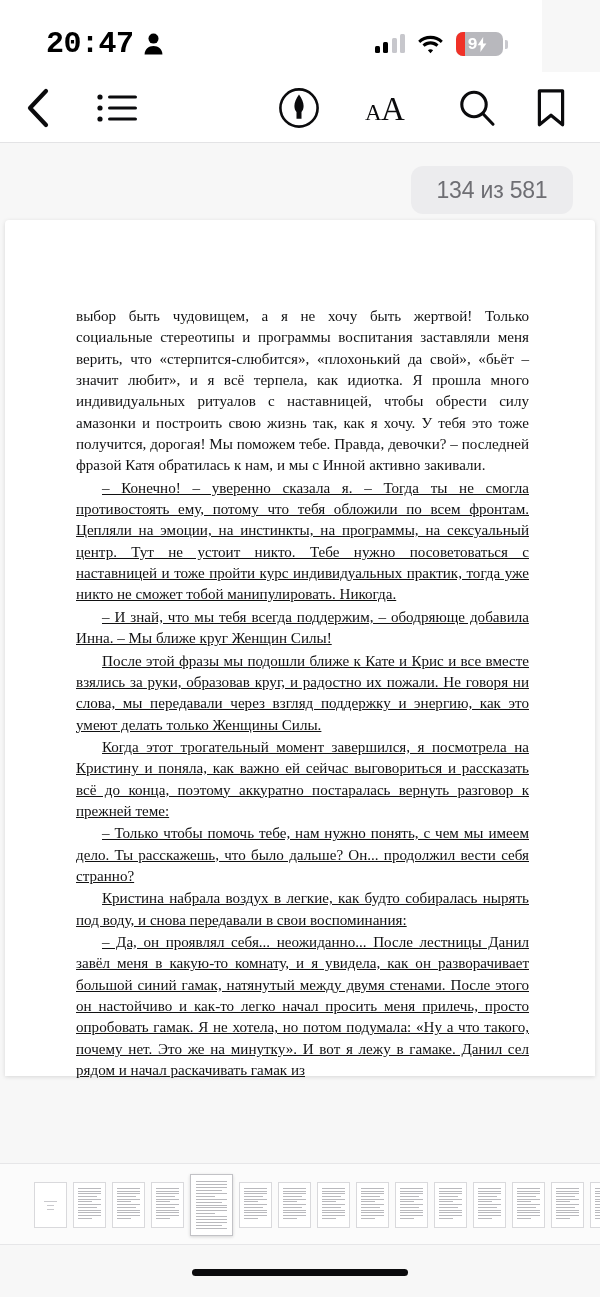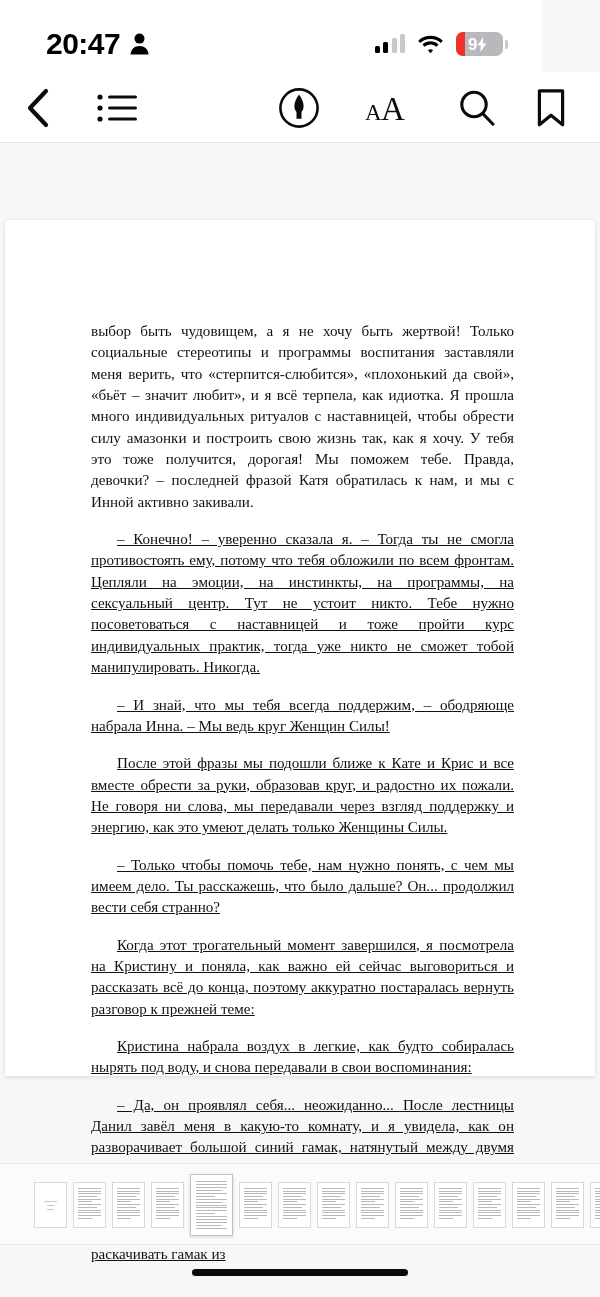--- a/index.html
+++ b/index.html
@@ -11,20 +11,21 @@
     overflow:hidden;
   }
   #app { position:relative; width:600px; height:1297px; background:#f7f7f7; }
 
   
   .statusbar {
     position:absolute; top:0; left:0; width:542px; height:72px;
     background:#ffffff;
     display:flex; align-items:center; justify-content:space-between;
     padding:16px 34px 0 46px;
+    font-family:Liberation Mono, monospace;
   }
   .sb-left { display:flex; align-items:center; gap:10px; }
   .sb-time {
     font-size:30px; font-weight:700; color:#000;
     letter-spacing:-0.5px; line-height:1;
   }
   .sb-person { display:block; width:19px; height:22px; }
   .sb-right { display:flex; align-items:center; gap:13px; }
 
   
@@ -101,21 +102,21 @@
     position:absolute; top:85px; left:70px;
     width:455px;
     font-family:"Liberation Serif", "DejaVu Serif", serif;
     font-size:15.1px;
     line-height:21.35px;
     color:#111112;
     text-align:justify;
     text-justify:inter-word;
     hyphens:manual;
   }
-  .pagetext p { margin:16px; }
+  .pagetext p { margin:1px; }
   .pagetext p.ind { text-indent:26px;text-decoration:underline; }
   .pagefolio {
     position:absolute; top:1001px; left:0; width:590px;
     text-align:center;
     font-family:"Liberation Serif", "DejaVu Serif", serif;
     font-size:15px; color:#2a2a2c; letter-spacing:1px;
   }
 
   
   .scrubber {
@@ -263,29 +264,30 @@
 
     <button class="tb-btn" id="tb-book" aria-label="Закладка">
       <span>
         <svg viewBox="0 0 28 38" width="28" height="38" aria-hidden="true">
           <path d="M2.4 1.8h23.2v34l-11.6-9.6-11.6 9.6z" fill="none" stroke="#0b0b0d" stroke-width="3.2" stroke-linejoin="round"></path>
         </svg>
       </span>
     </button>
   </div>
 
+  <div class="pill">134 из 581</div>
 
   <div class="pagecard">
     <div class="pagetext" id="pagetext">
         <p class="">выбор быть чудовищем, а я не хочу быть жертвой! Только социальные стереотипы и программы воспитания заставляли меня верить, что «стерпится-слюбится», «плохонький да свой», «бьёт – значит любит», и я всё терпела, как идиотка. Я прошла много индивидуальных ритуалов с наставницей, чтобы обрести силу амазонки и построить свою жизнь так, как я хочу. У тебя это тоже получится, дорогая! Мы поможем тебе. Правда, девочки? – последней фразой Катя обратилась к нам, и мы с Инной активно закивали.</p>
         <p class="ind">– Конечно! – уверенно сказала я. – Тогда ты не смогла противостоять ему, потому что тебя обложили по всем фронтам. Цепляли на эмоции, на инстинкты, на программы, на сексуальный центр. Тут не устоит никто. Тебе нужно посоветоваться с наставницей и тоже пройти курс индивидуальных практик, тогда уже никто не сможет тобой манипулировать. Никогда.</p>
-        <p class="ind">– И знай, что мы тебя всегда поддержим, – ободряюще набрала Инна. – Мы ведь круг Женщин Силы!</p>
-        <p class="ind">После этой фразы мы подошли ближе к Кате и Крис и все вместе обрести за руки, образовав круг, и радостно их пожали. Не говоря ни слова, мы передавали через взгляд поддержку и энергию, как это умеют делать только Женщины Силы.</p>
+        <p class="ind">– И знай, что мы тебя всегда поддержим, – ободряюще добавила Инна. – Мы ближе круг Женщин Силы!</p>
+        <p class="ind">После этой фразы мы подошли ближе к Кате и Крис и все вместе взялись за руки, образовав круг, и радостно их пожали. Не говоря ни слова, мы передавали через взгляд поддержку и энергию, как это умеют делать только Женщины Силы.</p>
+        <p class="ind">Когда этот трогательный момент завершился, я посмотрела на Кристину и поняла, как важно ей сейчас выговориться и рассказать всё до конца, поэтому аккуратно постаралась вернуть разговор к прежней теме:</p>
         <p class="ind">– Только чтобы помочь тебе, нам нужно понять, с чем мы имеем дело. Ты расскажешь, что было дальше? Он... продолжил вести себя странно?</p>
-        <p class="ind">Когда этот трогательный момент завершился, я посмотрела на Кристину и поняла, как важно ей сейчас выговориться и рассказать всё до конца, поэтому аккуратно постаралась вернуть разговор к прежней теме:</p>
         <p class="ind">Кристина набрала воздух в легкие, как будто собиралась нырять под воду, и снова передавали в свои воспоминания:</p>
         <p class="ind">– Да, он проявлял себя... неожиданно... После лестницы Данил завёл меня в какую-то комнату, и я увидела, как он разворачивает большой синий гамак, натянутый между двумя стенами. После этого он настойчиво и как-то легко начал просить меня прилечь, просто опробовать гамак. Я не хотела, но потом подумала: «Ну а что такого, почему нет. Это же на минутку». И вот я лежу в гамаке. Данил сел рядом и начал раскачивать гамак из</p>
       </div>
     <div class="pagefolio">— 134 —</div>
   </div>
 
   <div class="scrubber">
     <div class="thumbs" id="thumbs">
         <div class="thumb title">
           <span class="ln"></span>

